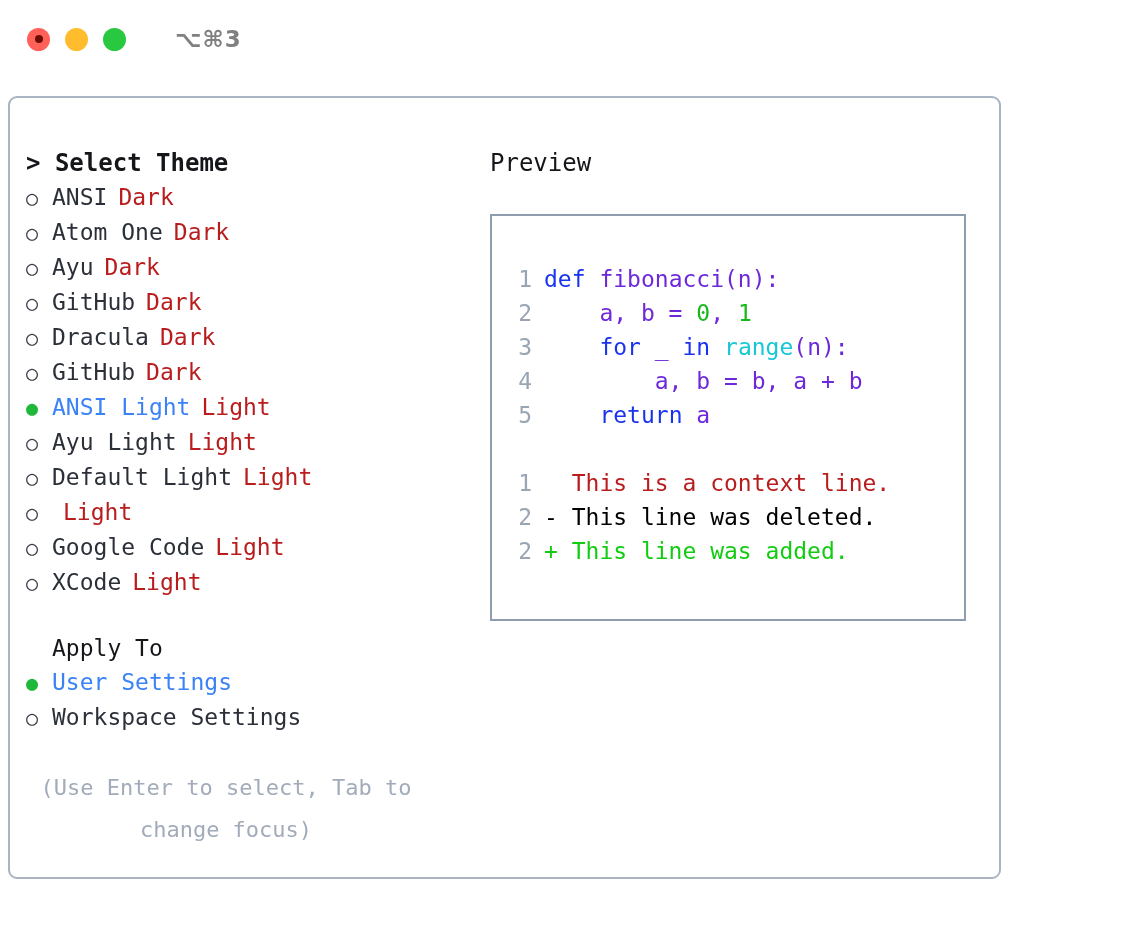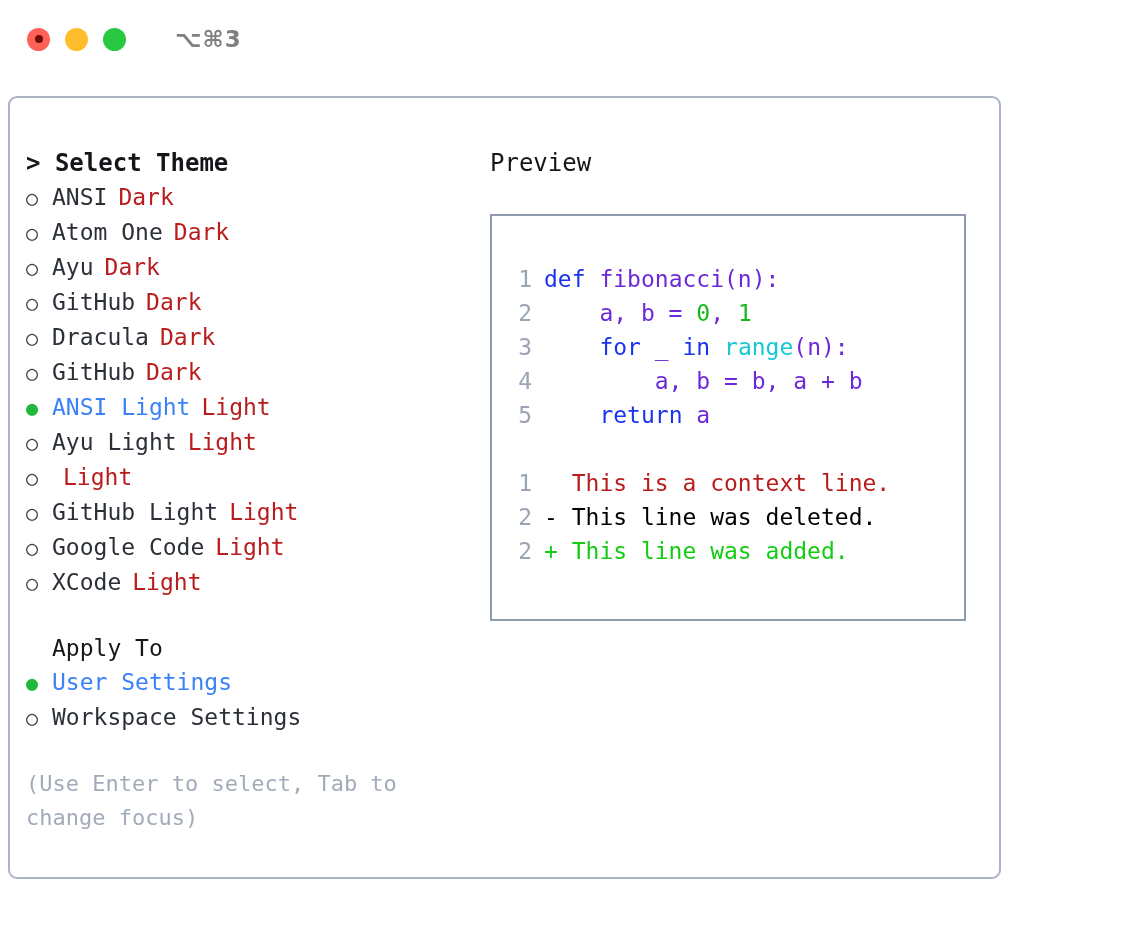--- a/index.html
+++ b/index.html
@@ -137,23 +137,24 @@
     color: #14161a;
     line-height: 34px;
     padding-left: 26px;
     white-space: pre;
   }
 
   .hint {
     margin-top: 32px;
     font-size: 22px;
     color: #a2abba;
-    line-height: 34px;
+    line-height: 42px;
     width: 400px;
     white-space: normal;
+    text-align: center;
   }
 
   
   .right-col {
     position: absolute;
     left: 480px;
     top: 48px;
     width: 480px;
   }
   .preview-title {
@@ -219,22 +220,22 @@
 
         <div class="opt-list" id="theme-list">
             <div class="opt"><span class="marker">○</span><span class="name">ANSI</span><span class="badge">Dark</span></div>
             <div class="opt"><span class="marker">○</span><span class="name">Atom One</span><span class="badge">Dark</span></div>
             <div class="opt"><span class="marker">○</span><span class="name">Ayu</span><span class="badge">Dark</span></div>
             <div class="opt"><span class="marker">○</span><span class="name">GitHub</span><span class="badge">Dark</span></div>
             <div class="opt"><span class="marker">○</span><span class="name">Dracula</span><span class="badge">Dark</span></div>
             <div class="opt"><span class="marker">○</span><span class="name">GitHub</span><span class="badge">Dark</span></div>
             <div class="opt selected"><span class="marker on">●</span><span class="name">ANSI Light</span><span class="badge">Light</span></div>
             <div class="opt"><span class="marker">○</span><span class="name">Ayu Light</span><span class="badge">Light</span></div>
+            <div class="opt"><span class="marker">○</span><span class="name">Default Light</span><span class="badge">Light</span></div>
             <div class="opt"><span class="marker">○</span><span class="badge">Light</span></div>
-            <div class="opt"><span class="marker">○</span><span class="name">GitHub Light</span><span class="badge">Light</span></div>
             <div class="opt"><span class="marker">○</span><span class="name">Google Code</span><span class="badge">Light</span></div>
             <div class="opt"><span class="marker">○</span><span class="name">XCode</span><span class="badge">Light</span></div>
           </div>
 
         <div class="group-gap"></div>
 
         <div class="plain-label">Apply To</div>
 
         <div class="opt-list" id="apply-list">
             <div class="opt selected"><span class="marker on">●</span><span class="name">User Settings</span></div>

